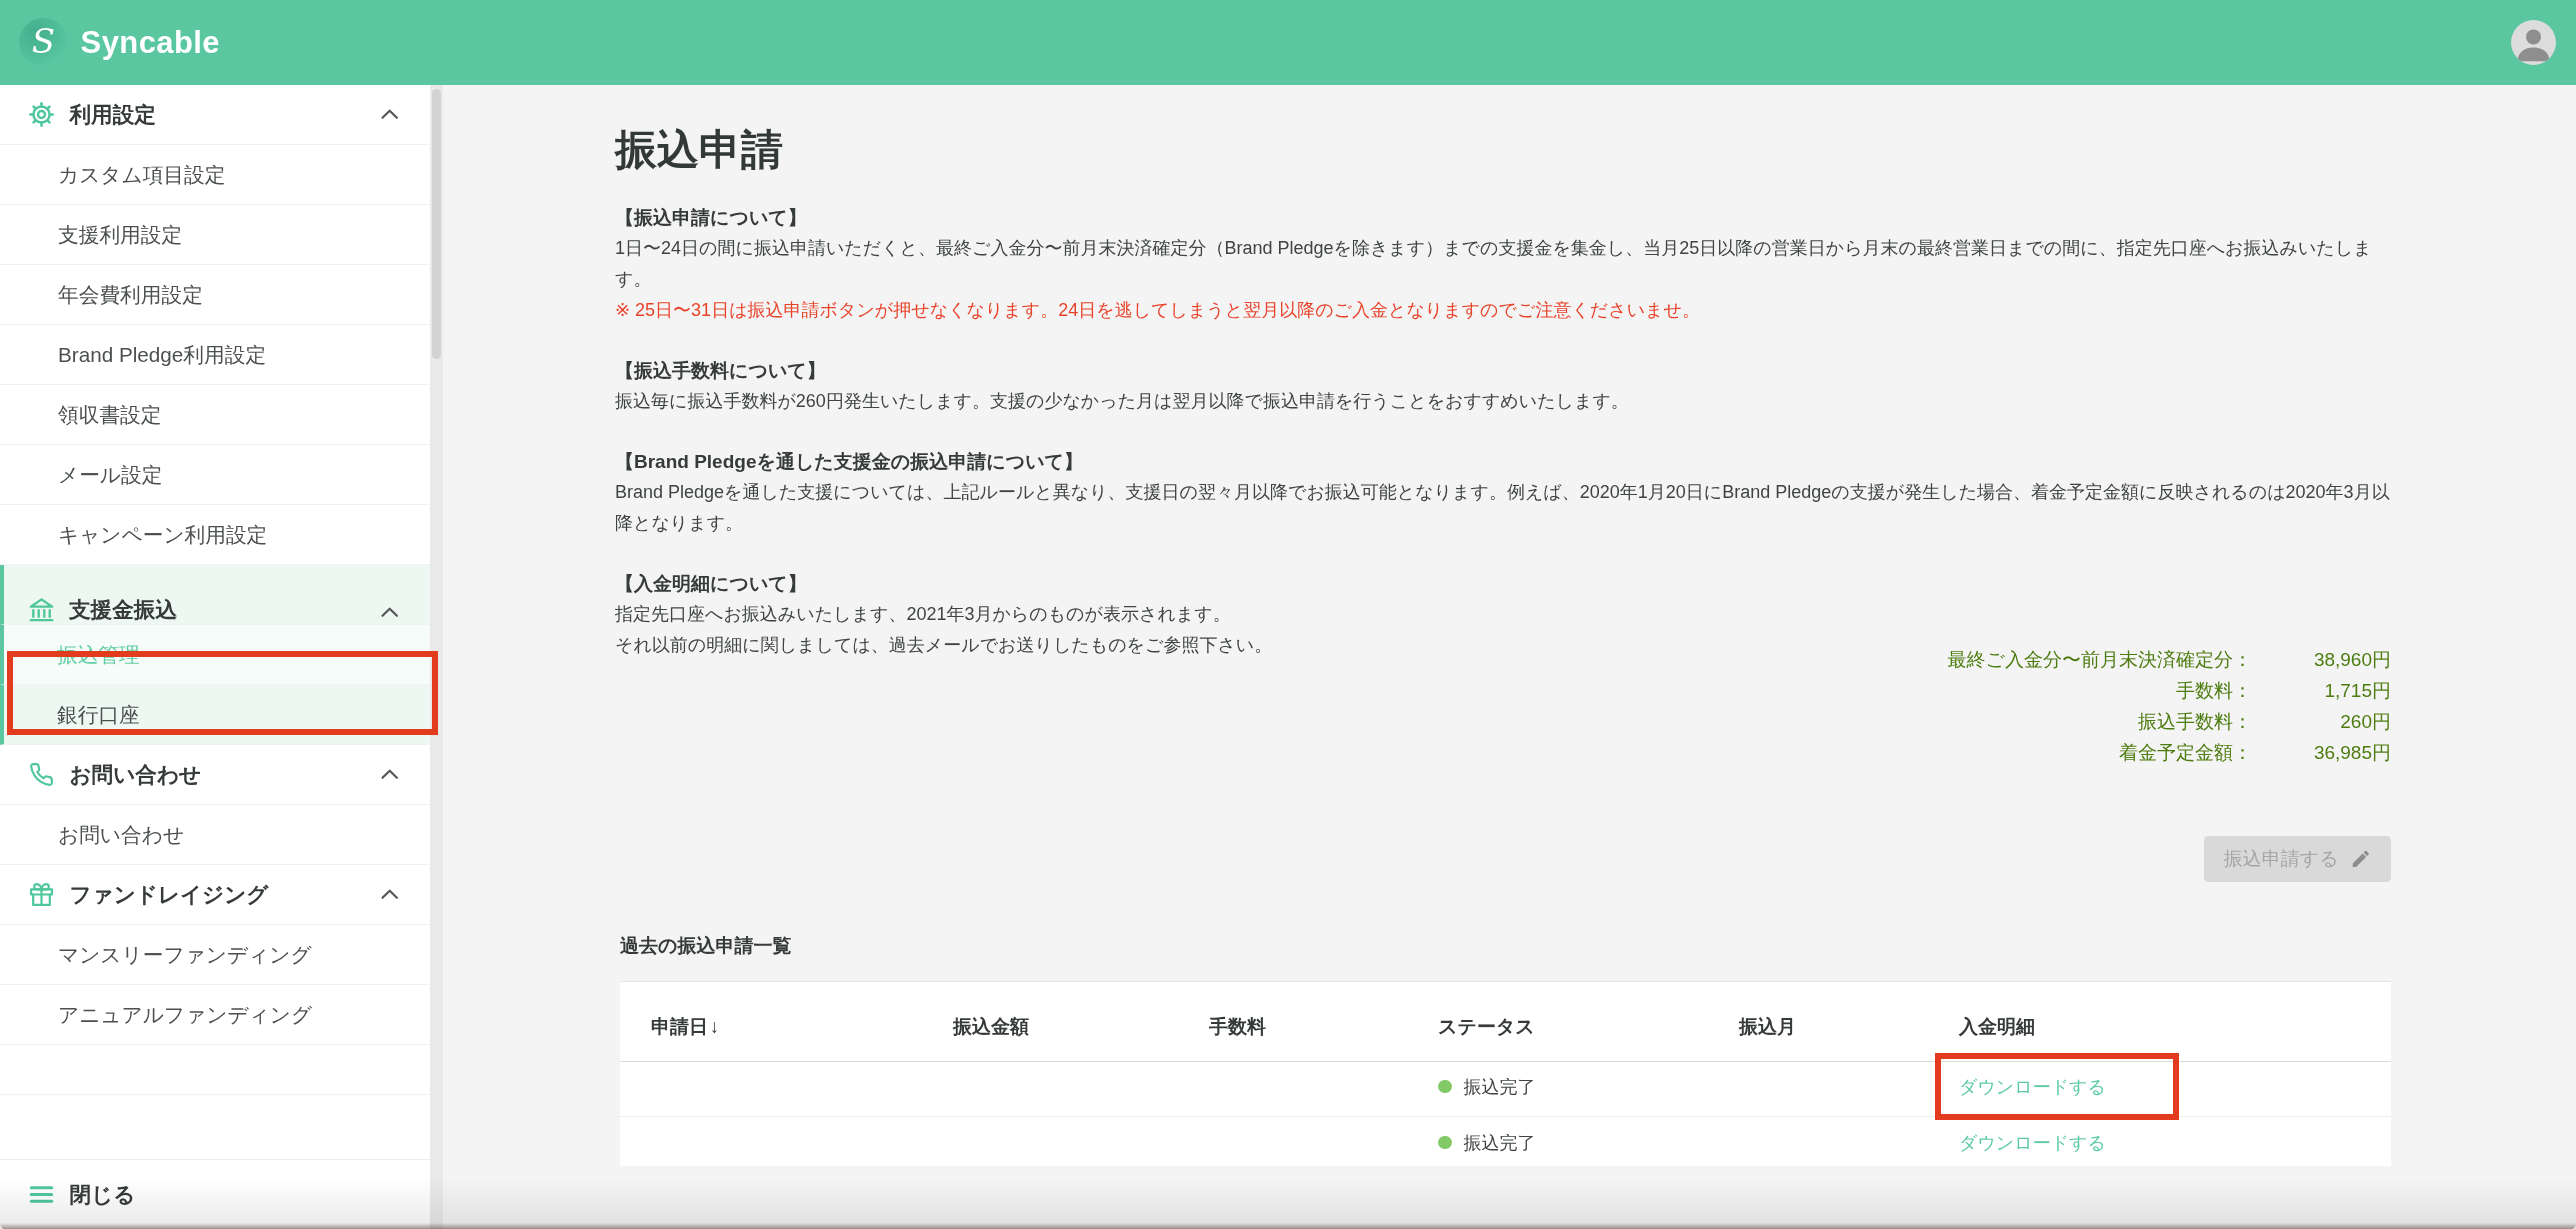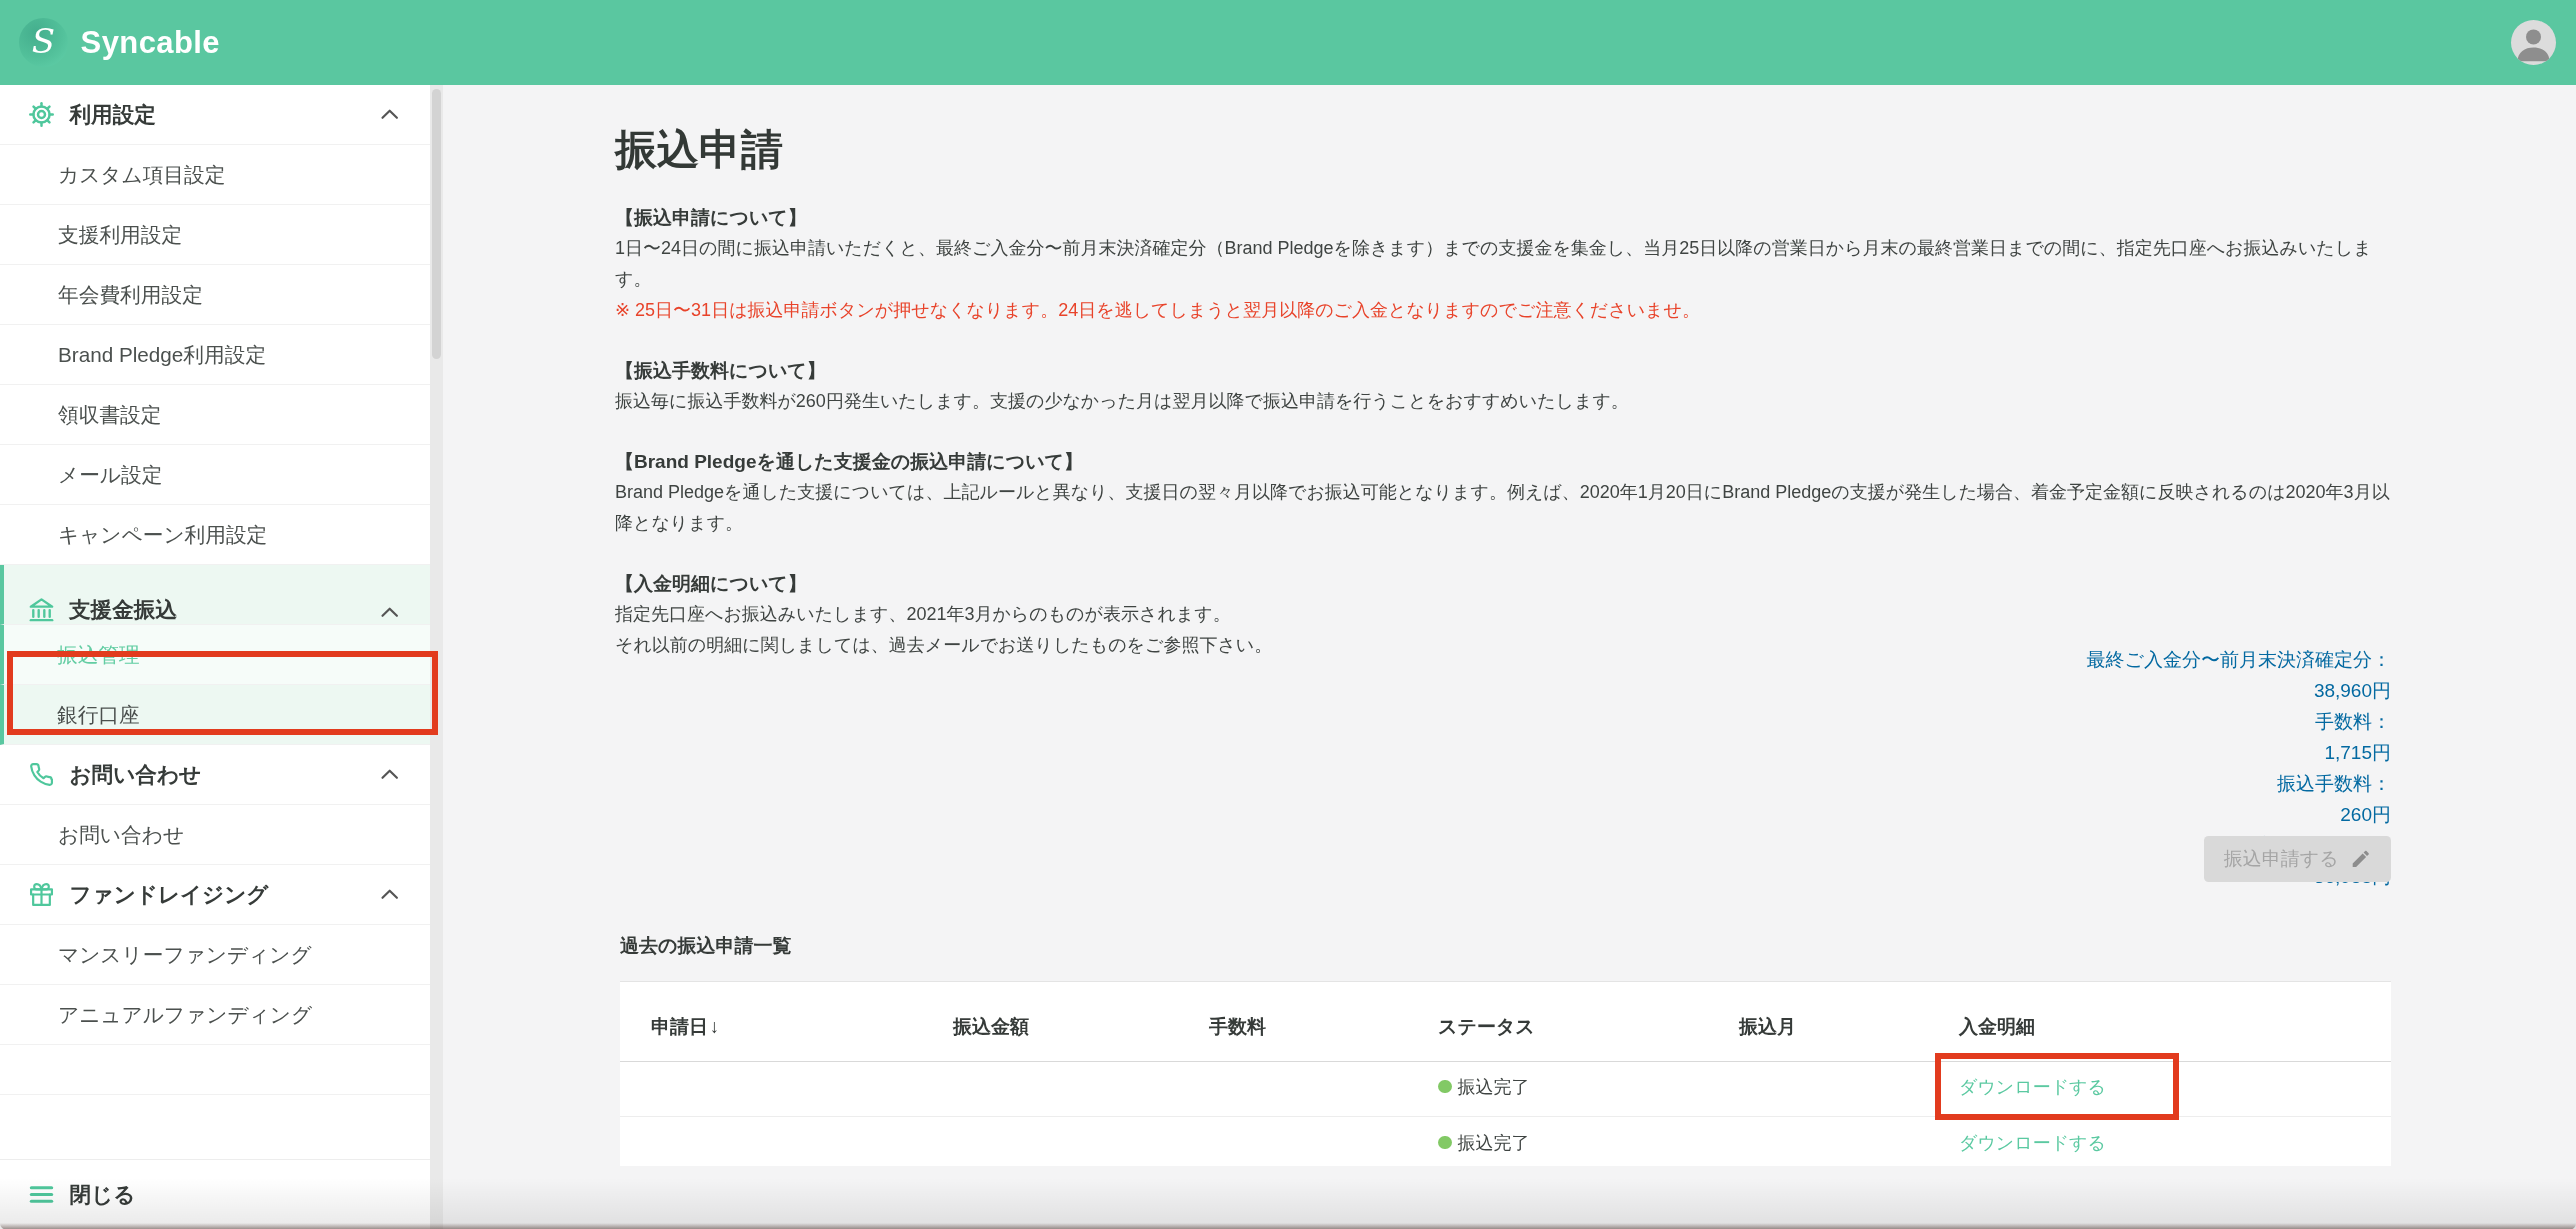--- a/index.html
+++ b/index.html
@@ -69,21 +69,21 @@
   .sb-footer .sb-label { font-weight:bold; font-size:21.6px; color:#363b39; margin-left:13.5px; }
   
   .main { position:absolute; left:442px; top:85px; width:2134px; height:1144px; }
   .copy { position:absolute; left:173px; top:27px; width:1775px; }
   .page-title { font-size:42px; font-weight:bold; color:#333936; margin:12.6px 0 27px; line-height:1.2; }
   .sec { margin-bottom:29px; }
   .sec-heading { font-size:19px; font-weight:bold; color:#363b39; line-height:31px; }
   .sec-line { font-size:18px; color:#3f4442; line-height:31px; }
   .sec-note { font-size:18px; color:#e8432a; line-height:31px; }
   .summary { position:absolute; top:559px; right:185px; text-align:right; }
-  .sum-row { display:flex; justify-content:flex-end; font-size:19px; color:#0369a1; line-height:31px;flex-direction:column; }
+  .sum-row { display:flex; justify-content:flex-end; font-size:19px; color:#4d7c0f; line-height:31px; }
   .sum-label { white-space:pre; }
   .sum-value { min-width:139px; text-align:right; white-space:pre; }
   .apply-btn {
     position:absolute; top:751px; right:185px; width:187px; height:46px;
     background:#d9d9d9; border:none; border-radius:4.5px;
     color:#a5a5a5; font-size:19px; font-family:inherit;
     display:flex; align-items:center; justify-content:center; gap:10.8px;
     cursor:not-allowed;
   }
   
@@ -94,21 +94,21 @@
     border-top:0.9px solid #e4e4e4;
   }
   .cell { position:absolute; white-space:nowrap; }
   .th { top:32px; font-size:19px; font-weight:bold; color:#363b39; }
   .c1 { left:31px; } .c2 { left:333px; } .c3 { left:589px; }
   .c4 { left:818px; } .c5 { left:1119px; } .c6 { left:1339px; }
   .sort-arrow { font-weight:bold; margin-left:1.8px; }
   .h-divider { position:absolute; left:0; top:79px; width:1771px; height:1.8px; background:#d9d9d9; }
   .r-divider { position:absolute; left:0; top:134px; width:1771px; height:0.9px; background:#ededed; }
   .row-y1 { top:93px; } .row-y2 { top:149px; }
-  .status-cell { display:flex; align-items:center; gap:6px; font-size:18px; color:#3f4442; }
+  .status-cell { display:flex; align-items:center; gap:12px; font-size:18px; color:#3f4442; }
   .dot { width:13.5px; height:13.5px; border-radius:50%; background:#82c965; flex:none; }
   .dl-link { font-size:18px; color:#5bc9a1; cursor:pointer; }
   .data-cell { font-size:18px; color:#3f4442; }
   
   .annotation { position:absolute; border:6.3px solid #e23b1e; pointer-events:none; z-index:9; }
   .anno-sidebar { left:7.2px; top:651px; width:431px; height:84px; }
   .anno-table { left:1935px; top:1053px; width:244px; height:67px; }
   
   .bottom-shade {
     position:absolute; left:0; bottom:0; width:2576px; height:52px;

